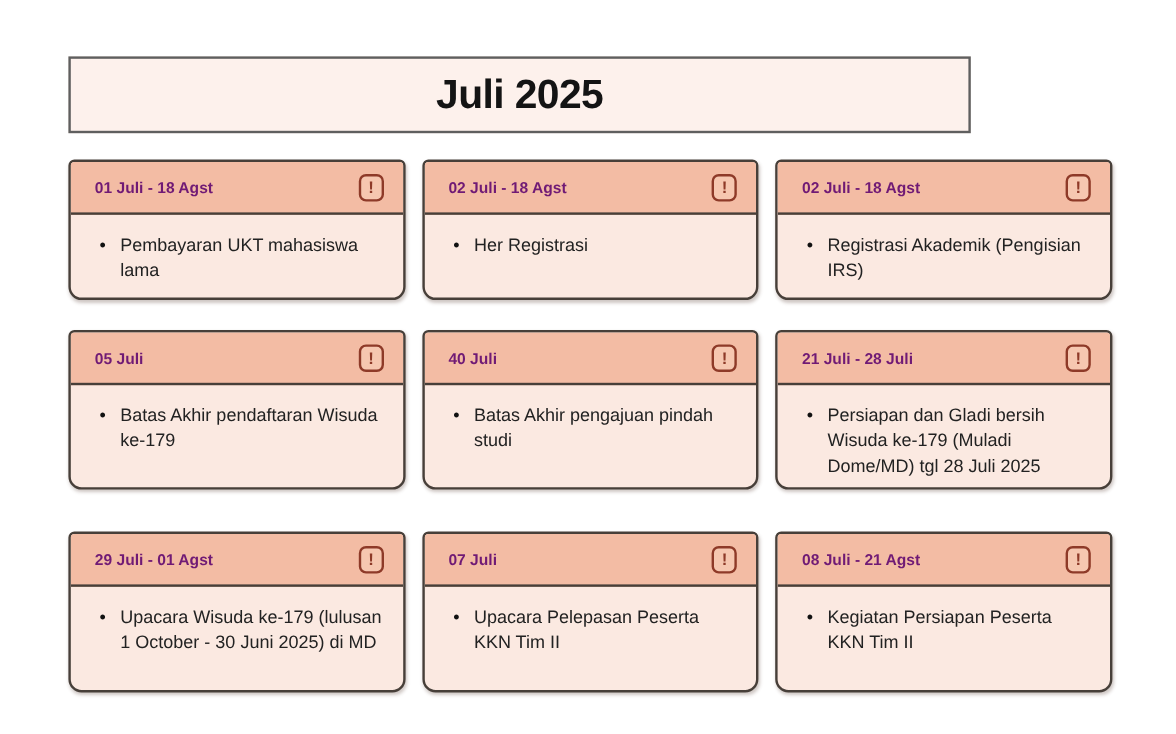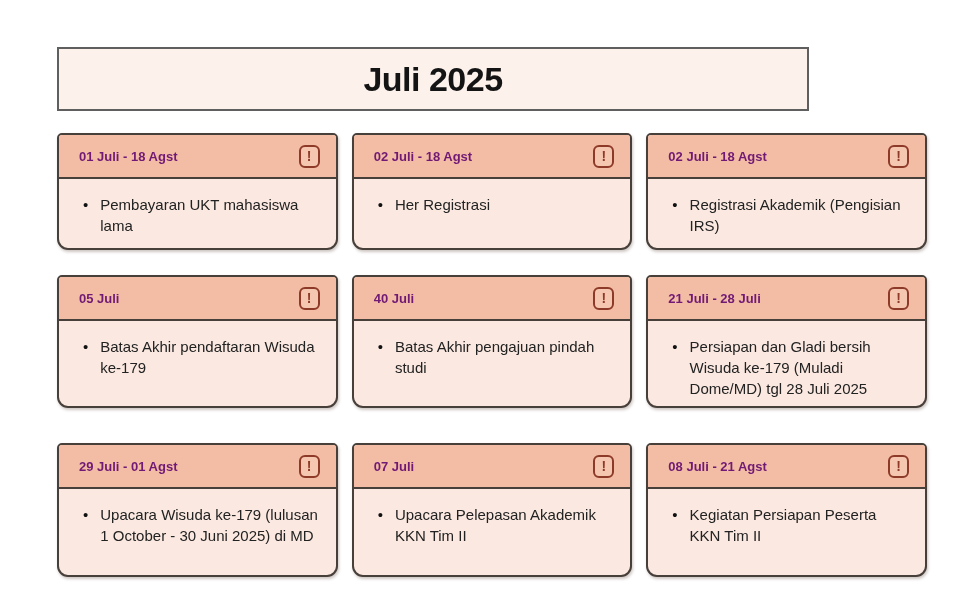--- a/index.html
+++ b/index.html
@@ -165,21 +165,21 @@
     </div>
 
     <div class="card">
       <div class="card-header">
         <span class="date-range">07 Juli</span>
         <span class="alert-icon">!</span>
       </div>
       <div class="card-body">
         <div class="event-item">
           <span class="bullet">•</span>
-          <span>Upacara Pelepasan Akademik KKN Tim II</span>
+          <span>Upacara Pelepasan Peserta KKN Tim II</span>
         </div>
       </div>
     </div>
 
     <div class="card">
       <div class="card-header">
         <span class="date-range">08 Juli - 21 Agst</span>
         <span class="alert-icon">!</span>
       </div>
       <div class="card-body">

